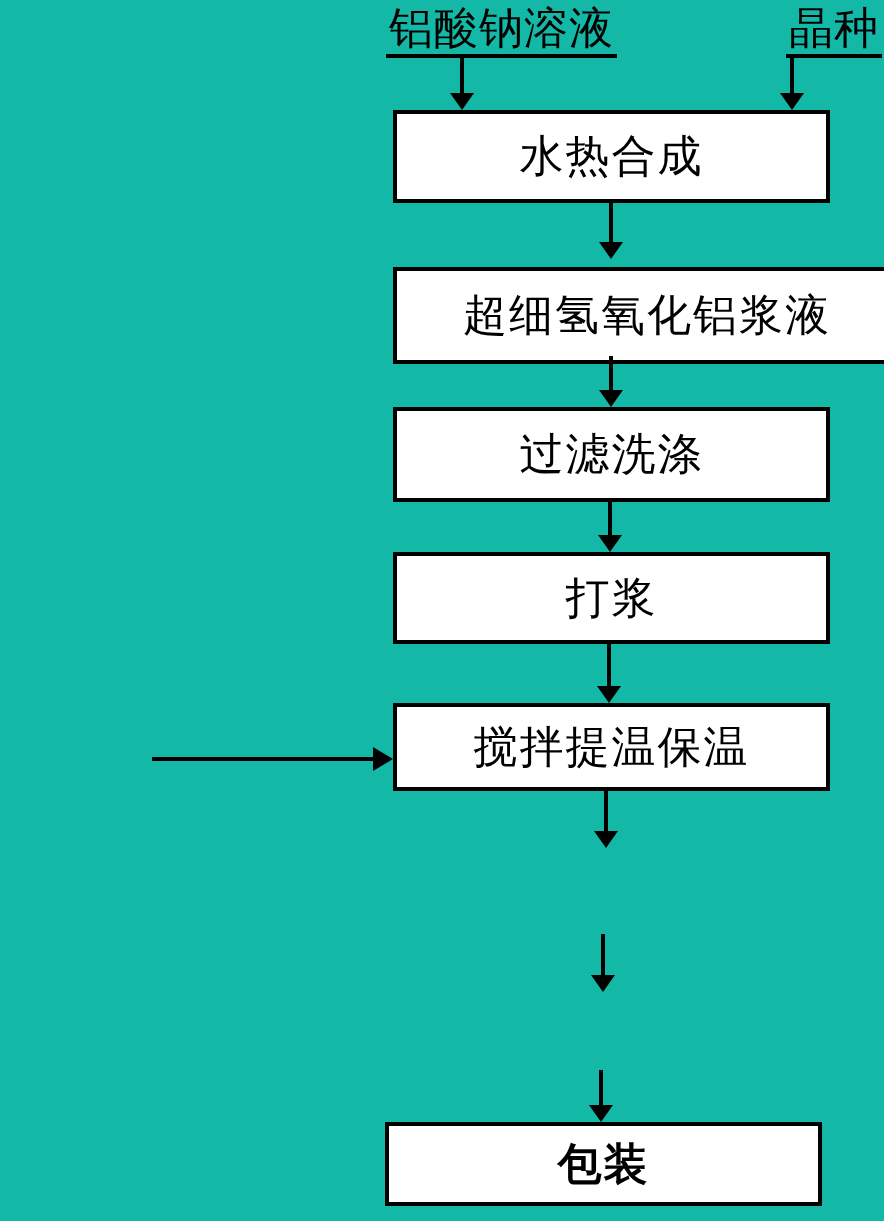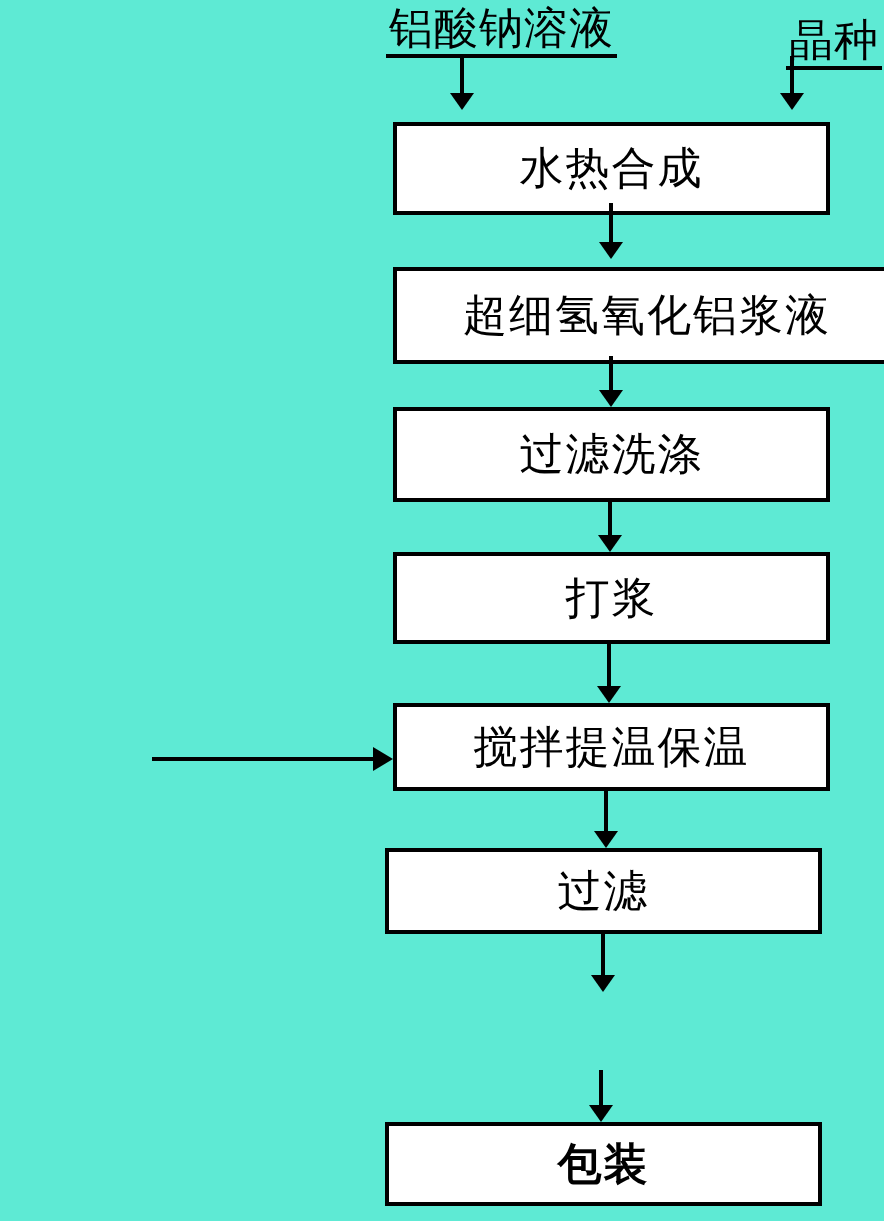--- a/index.html
+++ b/index.html
@@ -5,21 +5,21 @@
   * { margin: 0; padding: 0; box-sizing: border-box; }
   html, body { background: #ffffff; }
   body {
     font-family: "DejaVu Serif", "Liberation Serif", serif;
     color: #000;
   }
   .canvas {
     position: relative;
     width: 884px;
     height: 1221px;
-    background: #5eead4;
+    background: #14b8a6;
     overflow: hidden;
   }
   
   .box {
     position: absolute;
     border: 4px solid #000;
     background: #fff;
     display: flex;
     align-items: center;
     justify-content: center;
@@ -66,32 +66,32 @@
     border-left: 20px solid #000;
   }
 </style>
 </head>
 <body>
 
 <div class="canvas">
 
   <div class="src-label" style="left:386px; top:4px;">铝酸钠溶液</div>
 
-  <div class="src-label" style="left:786px; top:16px;">晶种</div>
+  <div class="src-label" style="left:786px; top:4px;">晶种</div>
 
   <div class="varrow" style="left:462px; top:56px; height:54px;">
       <i class="shaft"></i>
       <i class="head"></i>
     </div>
   <div class="varrow" style="left:792px; top:56px; height:54px;">
       <i class="shaft"></i>
       <i class="head"></i>
     </div>
 
-  <div class="box" style="left:393px; top:110px; width:437px; height:93px;margin-top:12px;">水热合成</div>
+  <div class="box" style="left:393px; top:110px; width:437px; height:93px;">水热合成</div>
 
   <div class="varrow" style="left:611px; top:203px; height:56px;">
       <i class="shaft"></i>
       <i class="head"></i>
     </div>
 
   <div class="box" style="left:393px; top:267px; width:508px; height:97px;">超细氢氧化铝浆液</div>
 
   <div class="varrow" style="left:611px; top:356px; height:51px;">
       <i class="shaft"></i>
@@ -118,21 +118,20 @@
   <div class="harrow" style="left:152px; top:759px; width:241px;">
       <i class="shaft"></i>
       <i class="head"></i>
     </div>
 
   <div class="varrow" style="left:606px; top:791px; height:57px;">
       <i class="shaft"></i>
       <i class="head"></i>
     </div>
 
-  <div class="box" style="left:385px; top:848px; width:437px; height:86px;">过滤</div>
 
   <div class="varrow" style="left:603px; top:934px; height:58px;">
       <i class="shaft"></i>
       <i class="head"></i>
     </div>
 
 
   <div class="varrow" style="left:601px; top:1070px; height:52px;">
       <i class="shaft"></i>
       <i class="head"></i>

